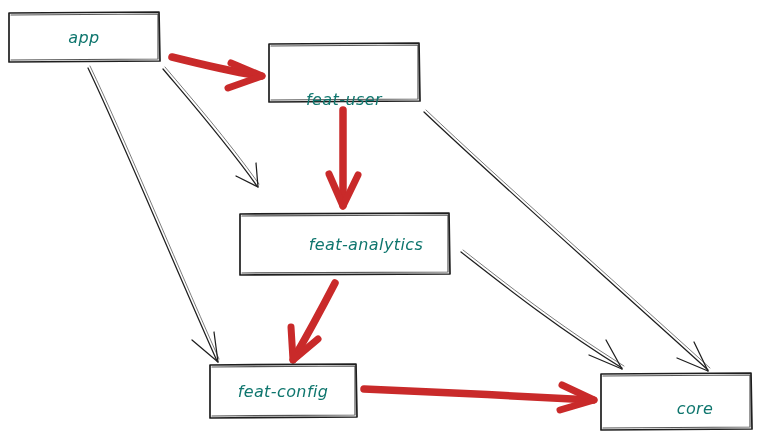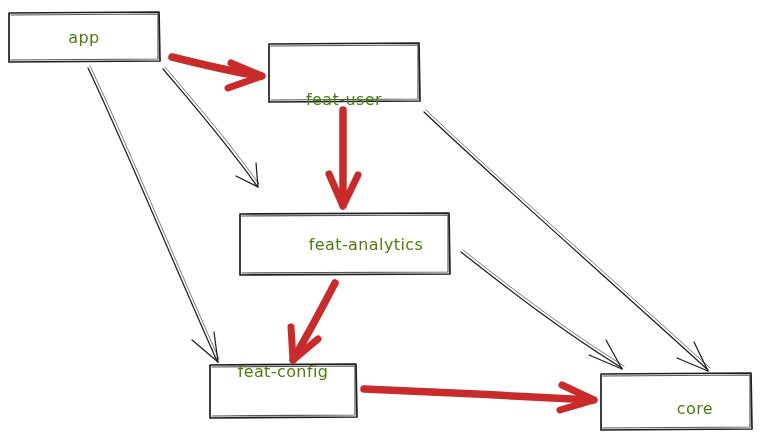--- a/index.html
+++ b/index.html
@@ -25,24 +25,25 @@
     width: 760px;
     height: 443px;
   }
   .node-label {
     position: absolute;
     display: flex;
     align-items: center;
     justify-content: center;
     font-family: "DejaVu Sans", sans-serif;
     font-size: 16px;
-    color: #4d7c0f;
+    color: #0f766e;
     letter-spacing: 0.4px;
     white-space: nowrap;
     pointer-events: none;
+    font-style: italic;
   }
   .sketch-box {
     fill: #ffffff;
     stroke: #1e1e1e;
     stroke-width: 1.7;
     stroke-linecap: round;
     stroke-linejoin: round;
   }
   .sketch-box-2 {
     fill: none;
@@ -165,17 +166,17 @@
       <path class="sketch-box-2" d="M 603 376 L 750 375 L 750 427 L 603 428"></path>
     </g>
   </svg>
 
   <div class="node-label" style="left:8px; top:12px; width:152px; height:50px;">app</div>
 
   <div class="node-label" style="left:268px; top:43px; width:152px; height:59px;margin-top:27px;">feat-user</div>
 
   <div class="node-label" style="left:239px; top:213px; width:254px; height:62px;">feat-analytics</div>
 
-  <div class="node-label" style="left:209px; top:344px; width:148px; height:54px;">feat-config</div>
+  <div class="node-label" style="left:209px; top:364px; width:148px; height:54px;">feat-config</div>
 
   <div class="node-label" style="left:600px; top:380px; width:152px; height:57px;margin-left:19px;">core</div>
 
 </div>
 
 </body></html>

